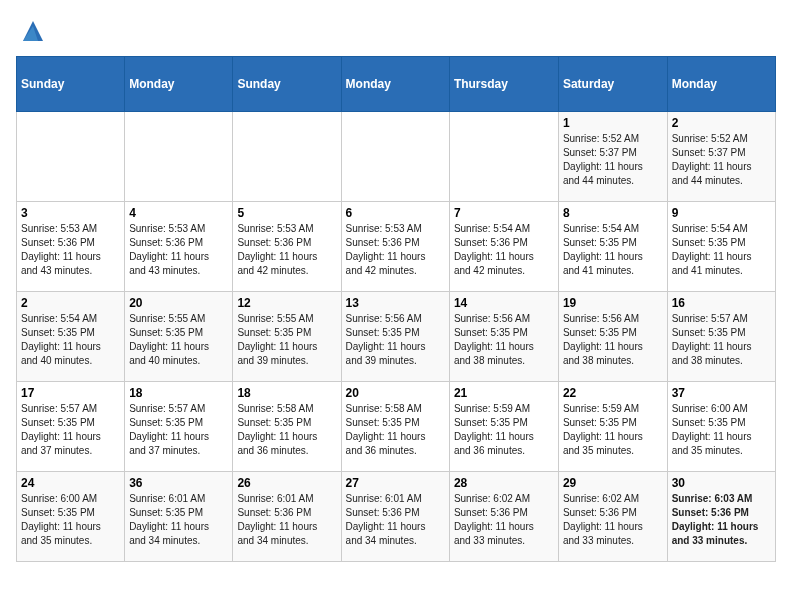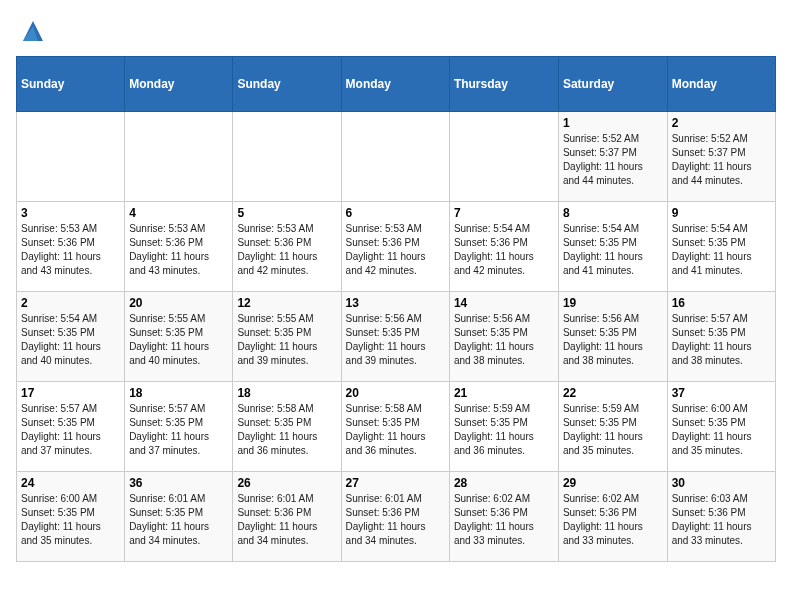--- a/index.html
+++ b/index.html
@@ -330,20 +330,20 @@
         </td>
         <td>
           <span class="day-number">29</span>
           <div class="day-info" style="white-space: pre-line;">Sunrise: 6:02 AM
 Sunset: 5:36 PM
 Daylight: 11 hours
 and 33 minutes.</div>
         </td>
         <td>
           <span class="day-number">30</span>
-          <div class="day-info" style="white-space: pre-line;">Sunrise: 6:03 AM
+          <div class="day-info" style="white-space: pre-line; font-weight: bold;">Sunrise: 6:03 AM
 Sunset: 5:36 PM
 Daylight: 11 hours
 and 33 minutes.</div>
         </td>
       </tr>
     </tbody>
 </table>
 
 </body></html>

